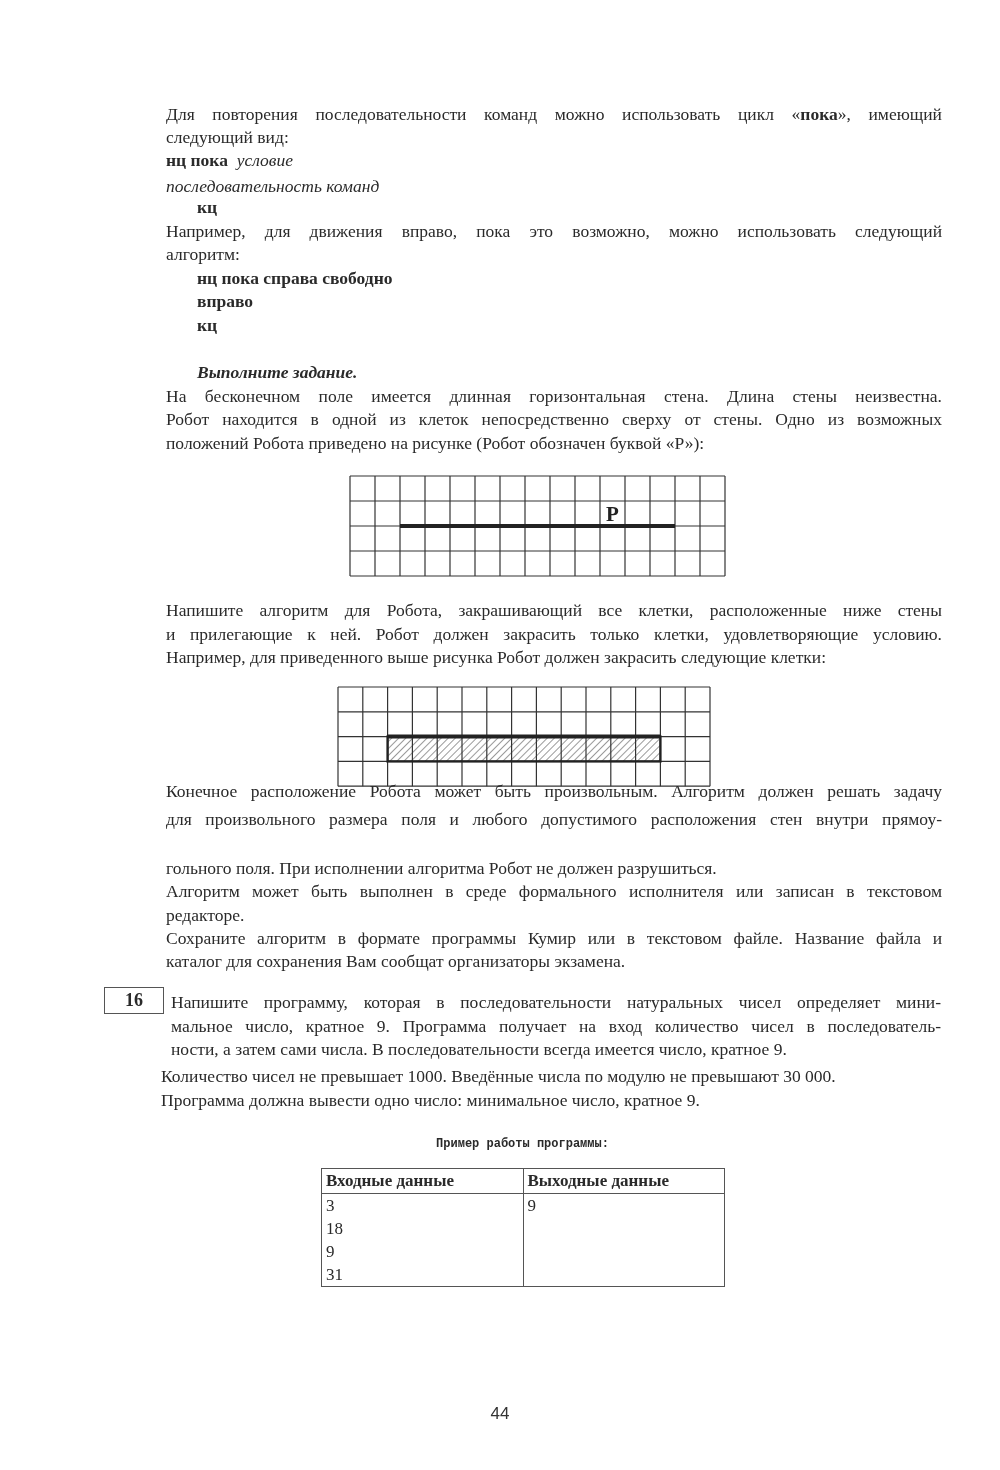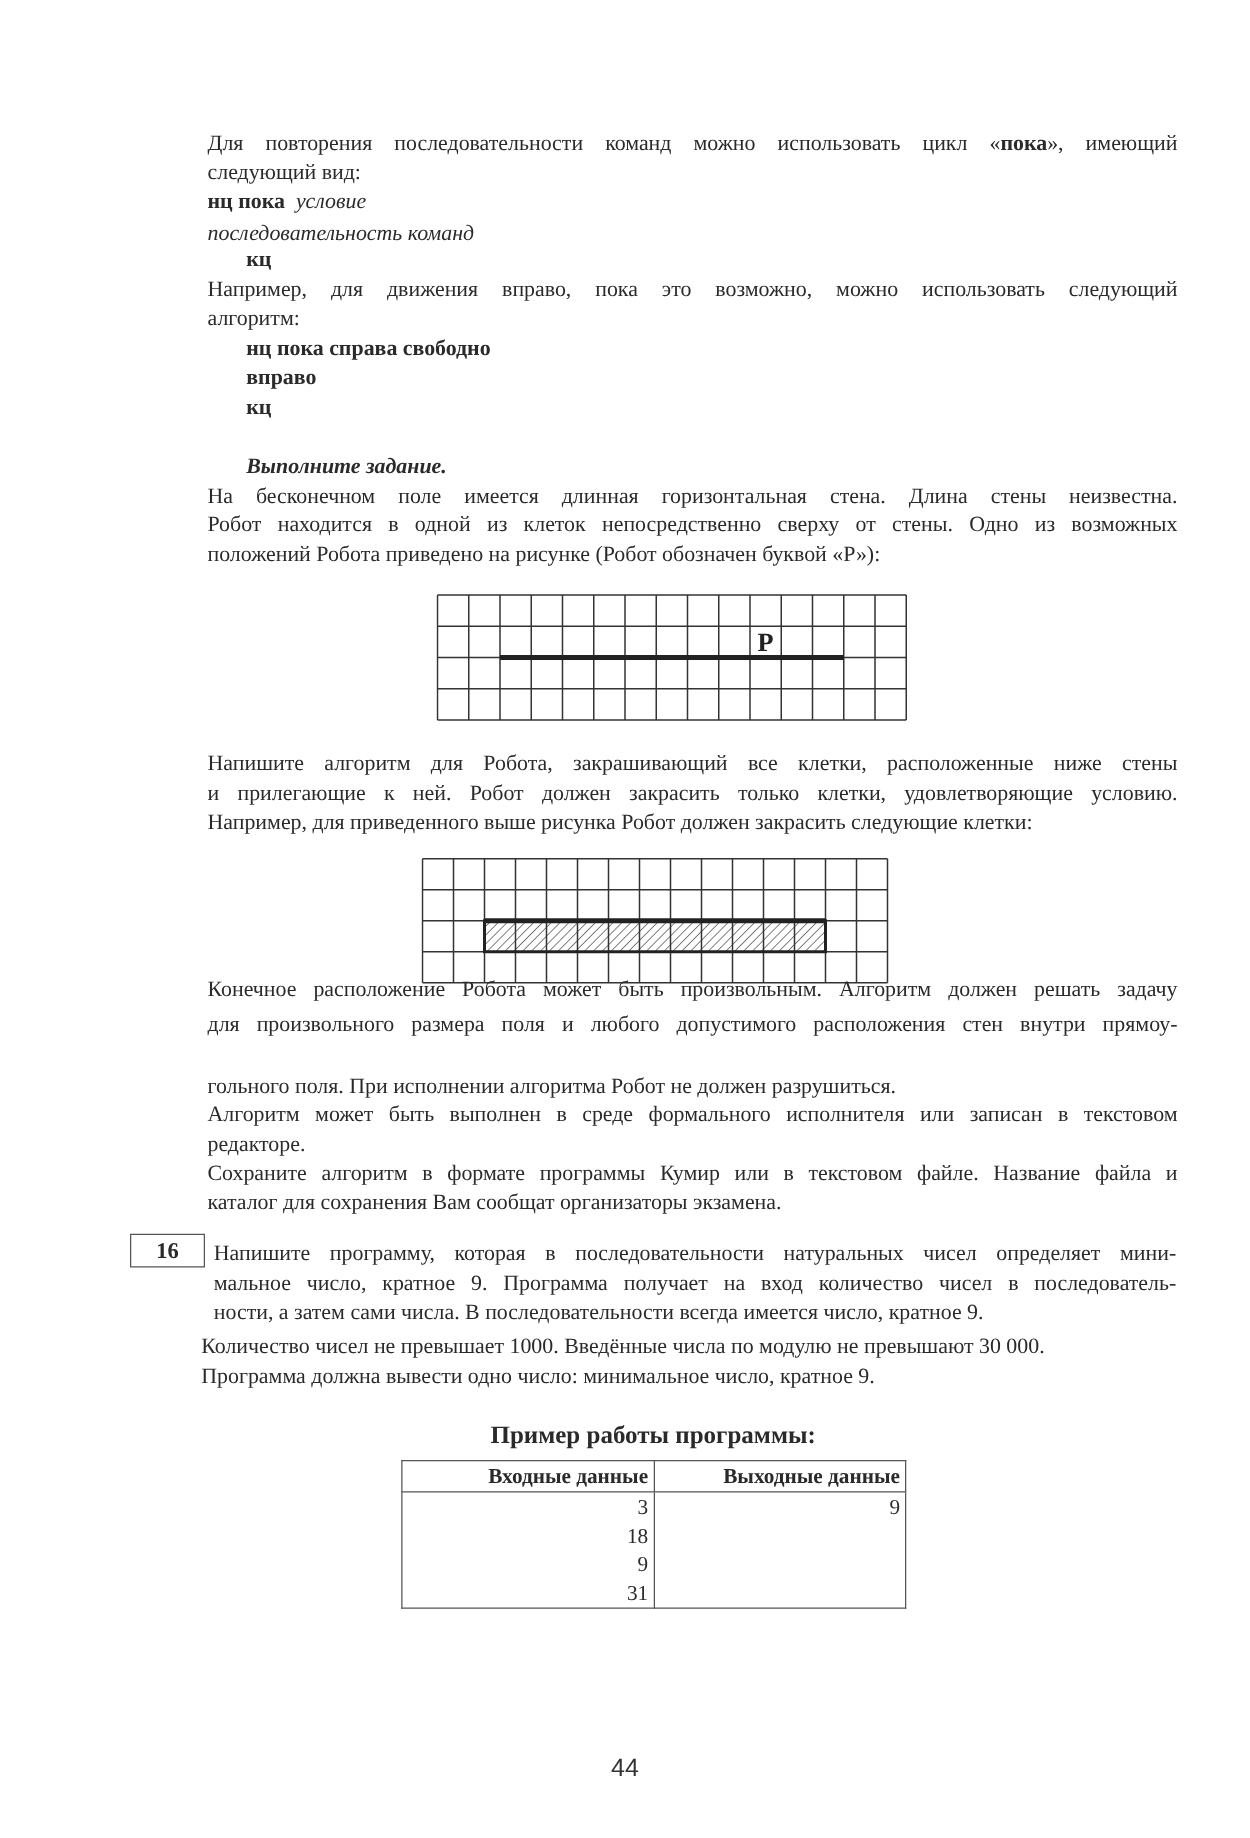--- a/index.html
+++ b/index.html
@@ -18,34 +18,34 @@
   .grid { position: absolute; }
   .grid svg { display: block; }
   .task-box {
     position: absolute; left: 104px; top: 987px; width: 60px; height: 27px;
     border: 1px solid #555; box-sizing: border-box;
     font-weight: bold; font-size: 18px; text-align: center; line-height: 25px;
   }
   .t16 { position: absolute; font-size: 17.5px; line-height: 23.5px; white-space: nowrap; }
   .example-title {
     position: absolute; left: 321px; width: 403px; top: 1137px;
-    text-align: center; font-weight: bold; font-size: 20px;
+    text-align: center; font-weight: bold; font-size: 12px; font-family: Liberation Mono, monospace;
   }
   table.example {
     position: absolute; left: 321px; top: 1168px; width: 404px;
     border-collapse: collapse; font-size: 17px;
   }
   table.example th, table.example td {
-    border: 1px solid #555; text-align: right; padding: 0 4px; vertical-align: top;
+    border: 1px solid #555; text-align: left; padding: 0 4px; vertical-align: top;
   }
   table.example th { font-weight: bold; height: 24px; line-height: 24px; width: 50%; }
   table.example td { line-height: 23px; height: 92px; }
   .page-num {
     position: absolute; left: 0; width: 1000px; top: 1404px; text-align: center;
-    font-family: "Liberation Sans", sans-serif; font-size: 20px; color: #333;
+    font-family: "Liberation Sans", sans-serif; font-size: 17px; color: #333;
   }
 </style>
 </head>
 <body>
 
 <div class="line just" style="top:103px;"><span>Для повторения последовательности команд можно использовать цикл «</span><b>пока</b><span>», имеющий</span></div>
 <div class="line" style="top:126px;">следующий вид:</div>
 <div class="line" style="top:149px;"><b>нц пока</b>&nbsp; <i>условие</i></div>
 <div class="line i" style="top:175px;">последовательность команд</div>
 <div class="line b" style="top:196px;">кц</div>

